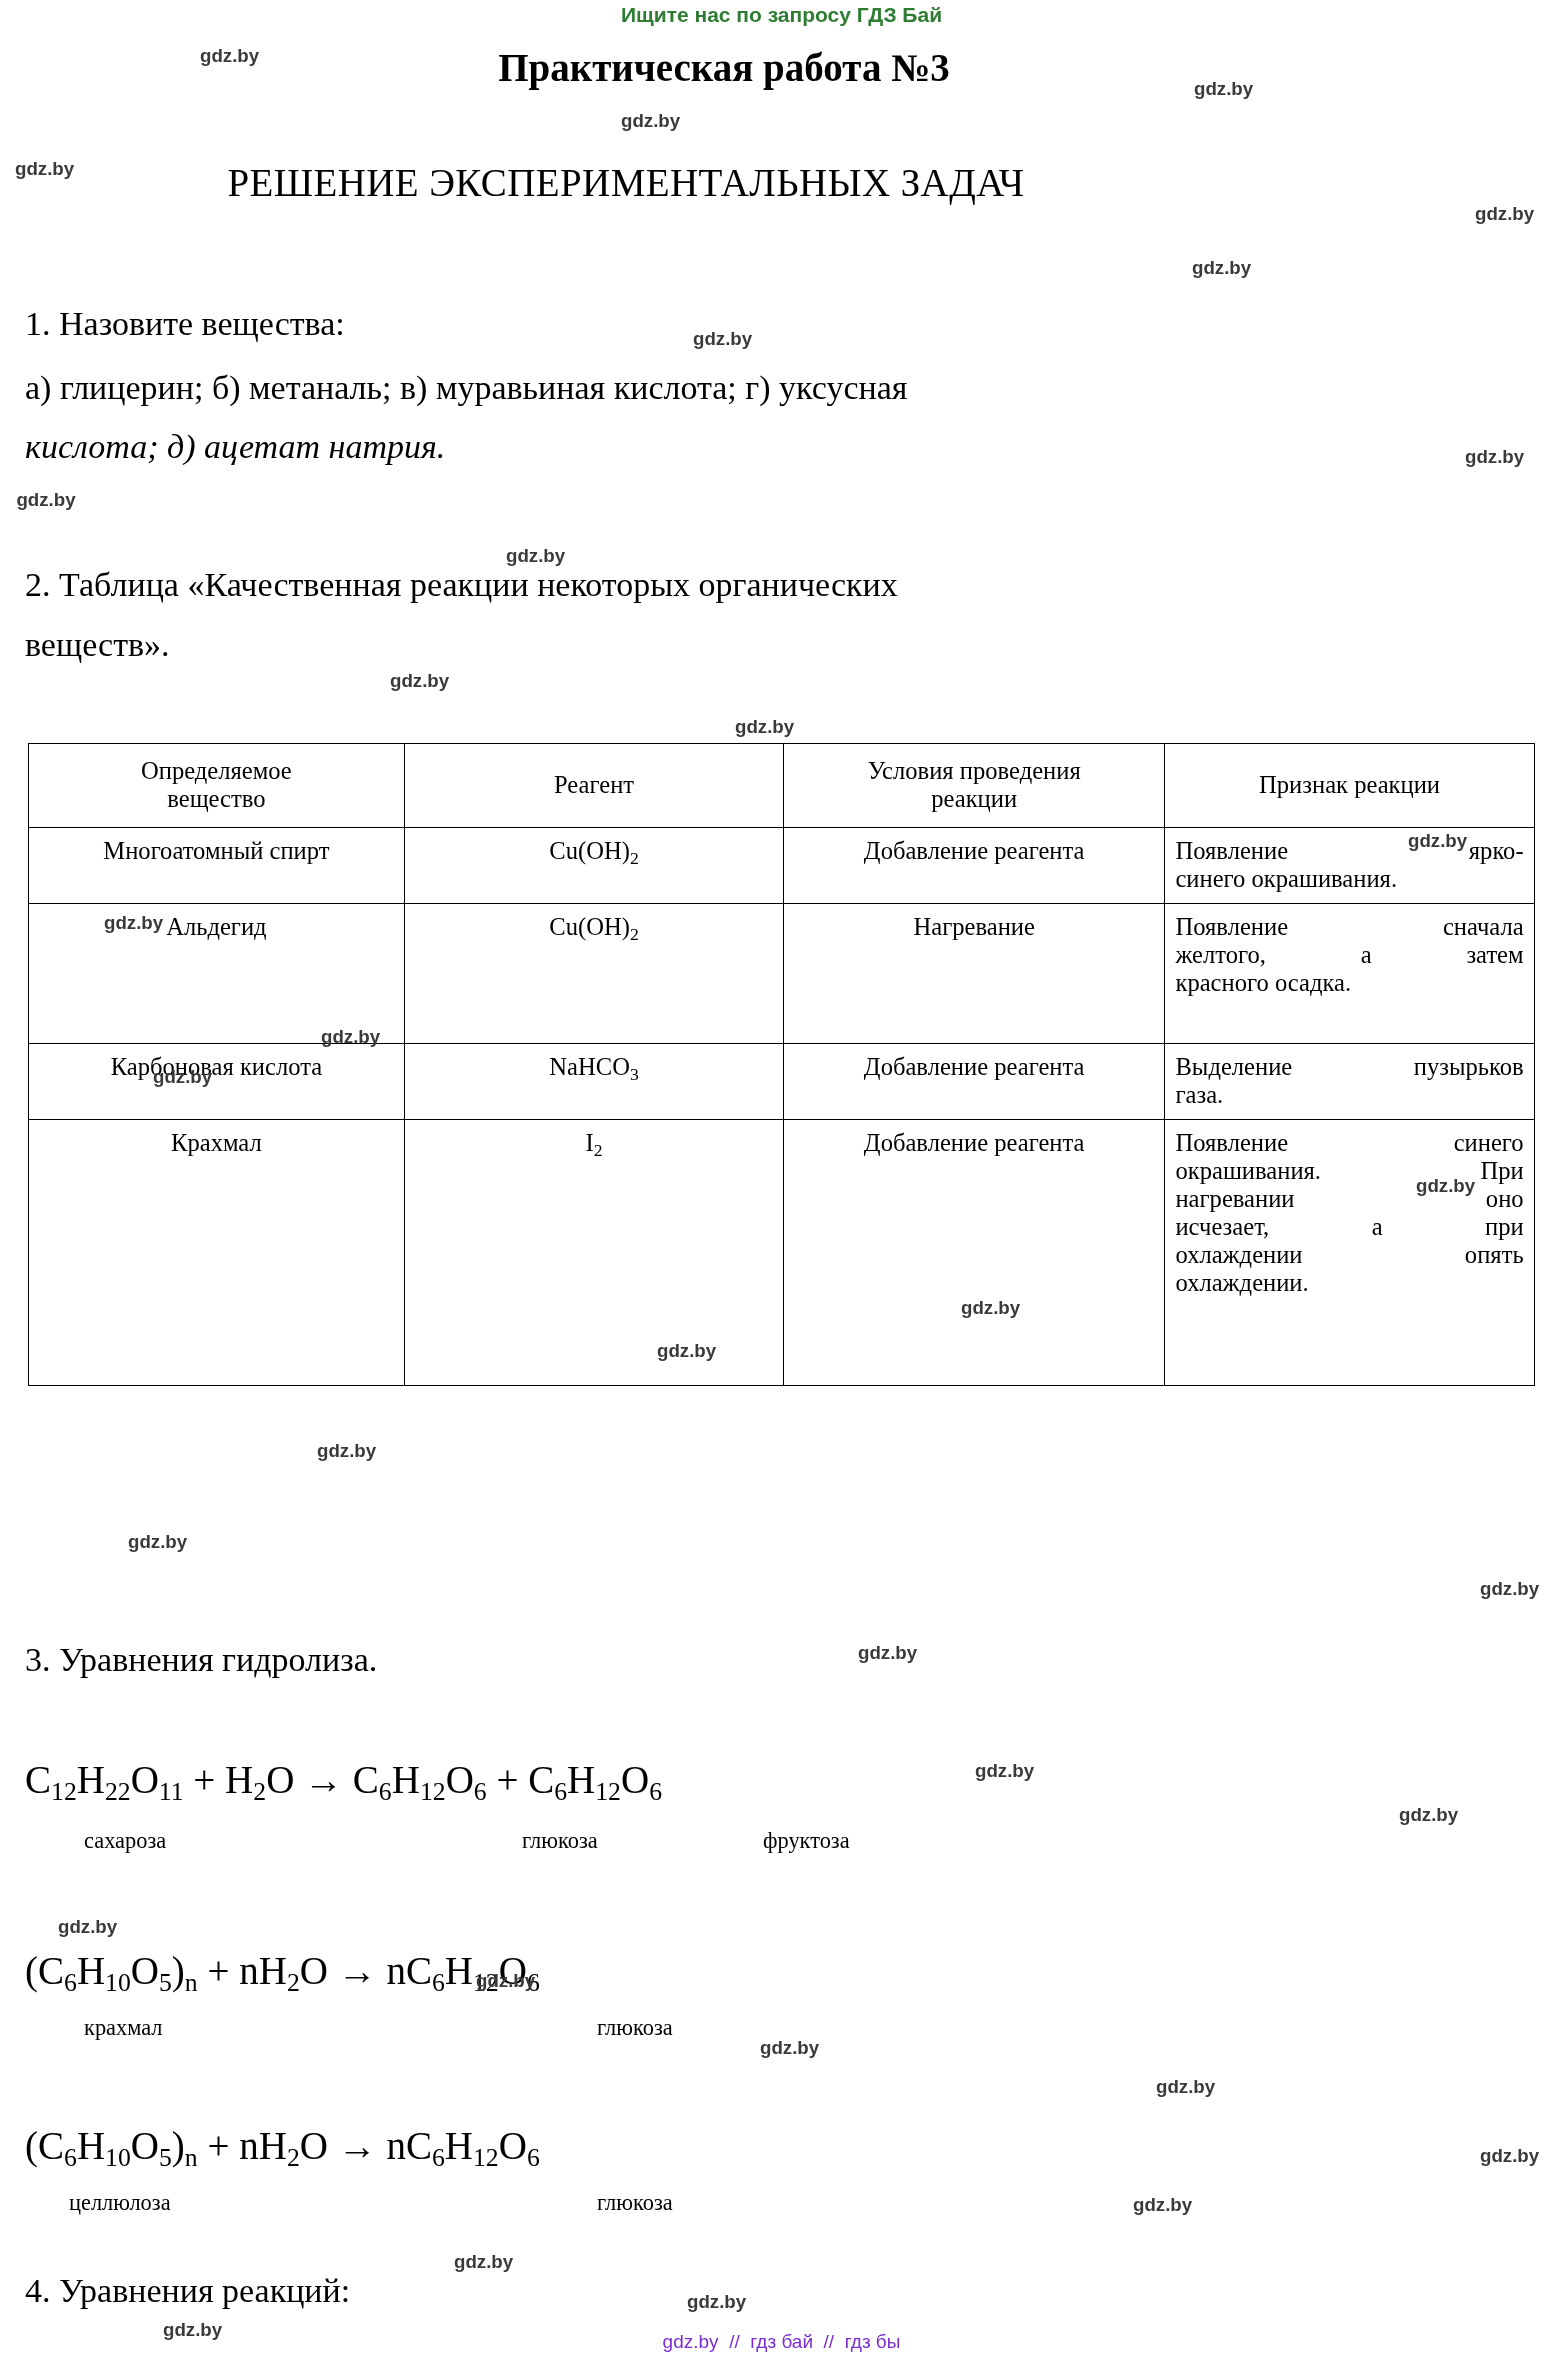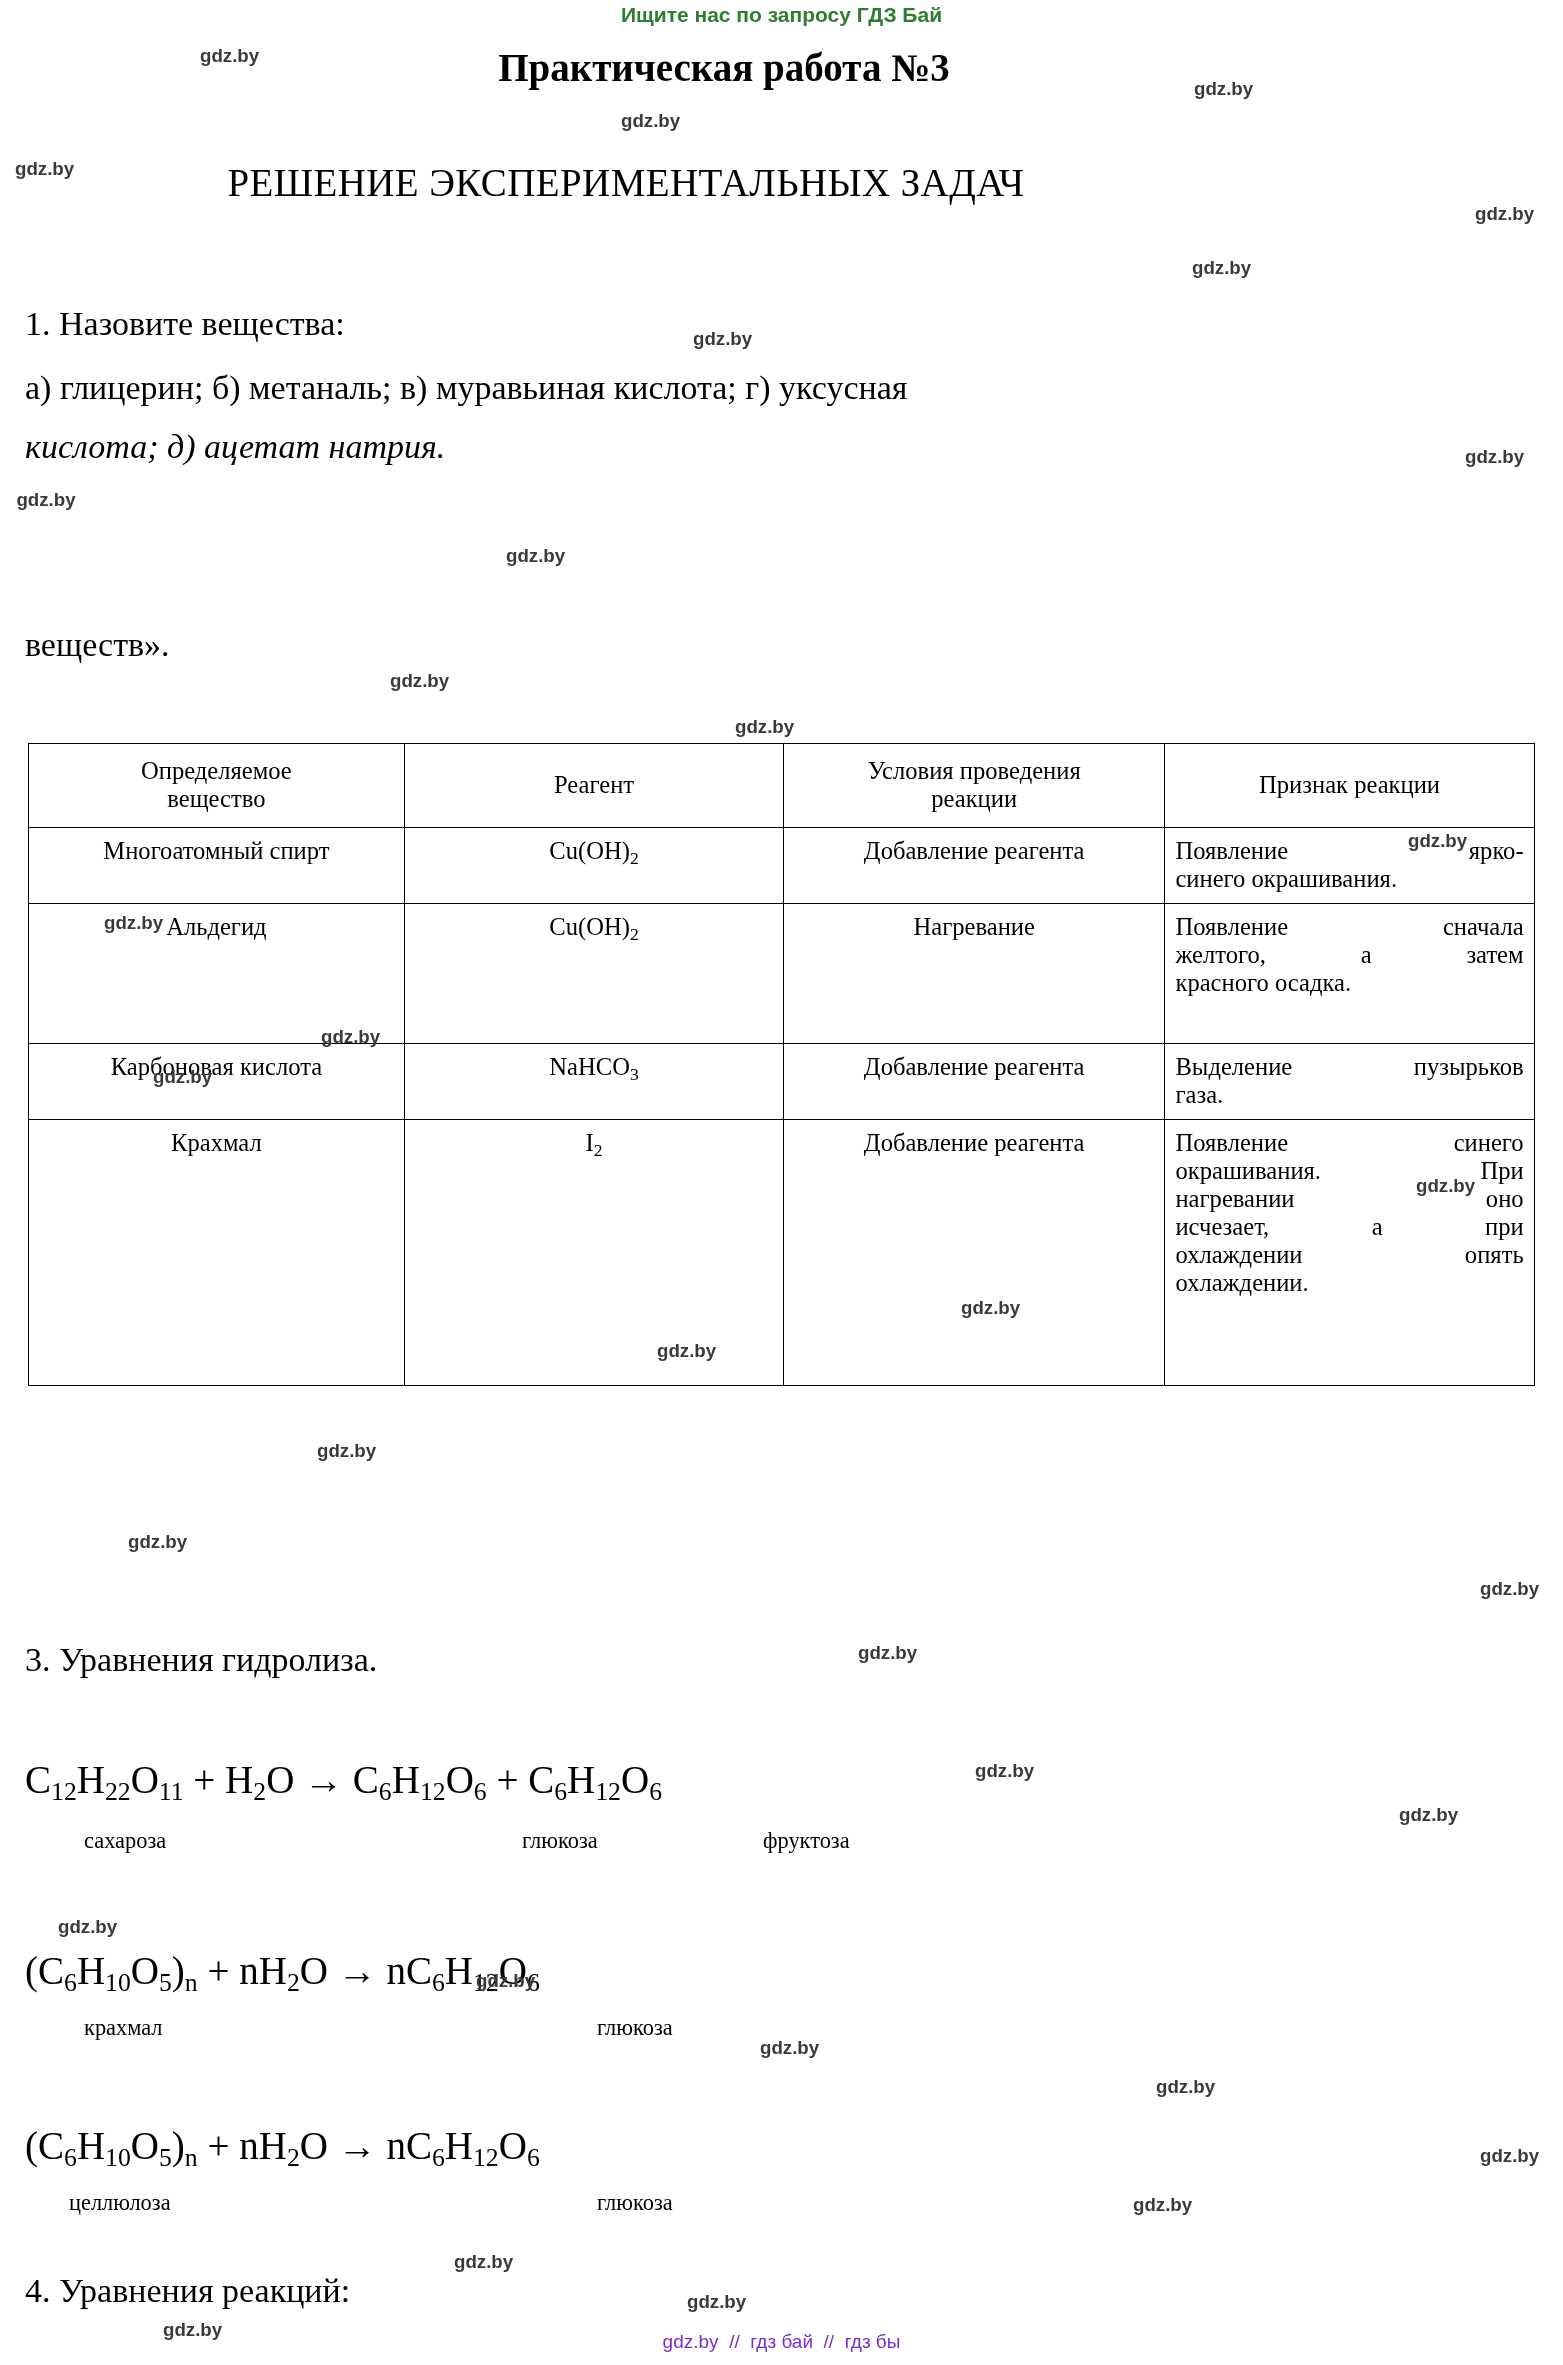--- a/index.html
+++ b/index.html
@@ -131,20 +131,21 @@
 
   <div class="topbar">Ищите нас по запросу ГДЗ Бай</div>
 
   <div class="doc-title">Практическая работа №3</div>
   <div class="doc-subtitle">РЕШЕНИЕ ЭКСПЕРИМЕНТАЛЬНЫХ ЗАДАЧ</div>
 
   <div class="para" style="left:25px; top:302px;">1. Назовите вещества:</div>
   <div class="para" style="left:25px; top:366px;">а) глицерин; б) метаналь; в) муравьиная кислота; г) уксусная</div>
   <div class="para" style="left:25px; top:425px;font-style:italic;">кислота; д) ацетат натрия.</div>
 
+  <div class="para" style="left:25px; top:563px;">2. Таблица «Качественная реакции некоторых органических</div>
   <div class="para" style="left:25px; top:623px;">веществ».</div>
 
   <table class="tbl">
     <thead>
       <tr>
         <th class="c1">
           <div>Определяемое</div>
           <div>вещество</div>
         </th>
         <th class="c2">Реагент</th>

